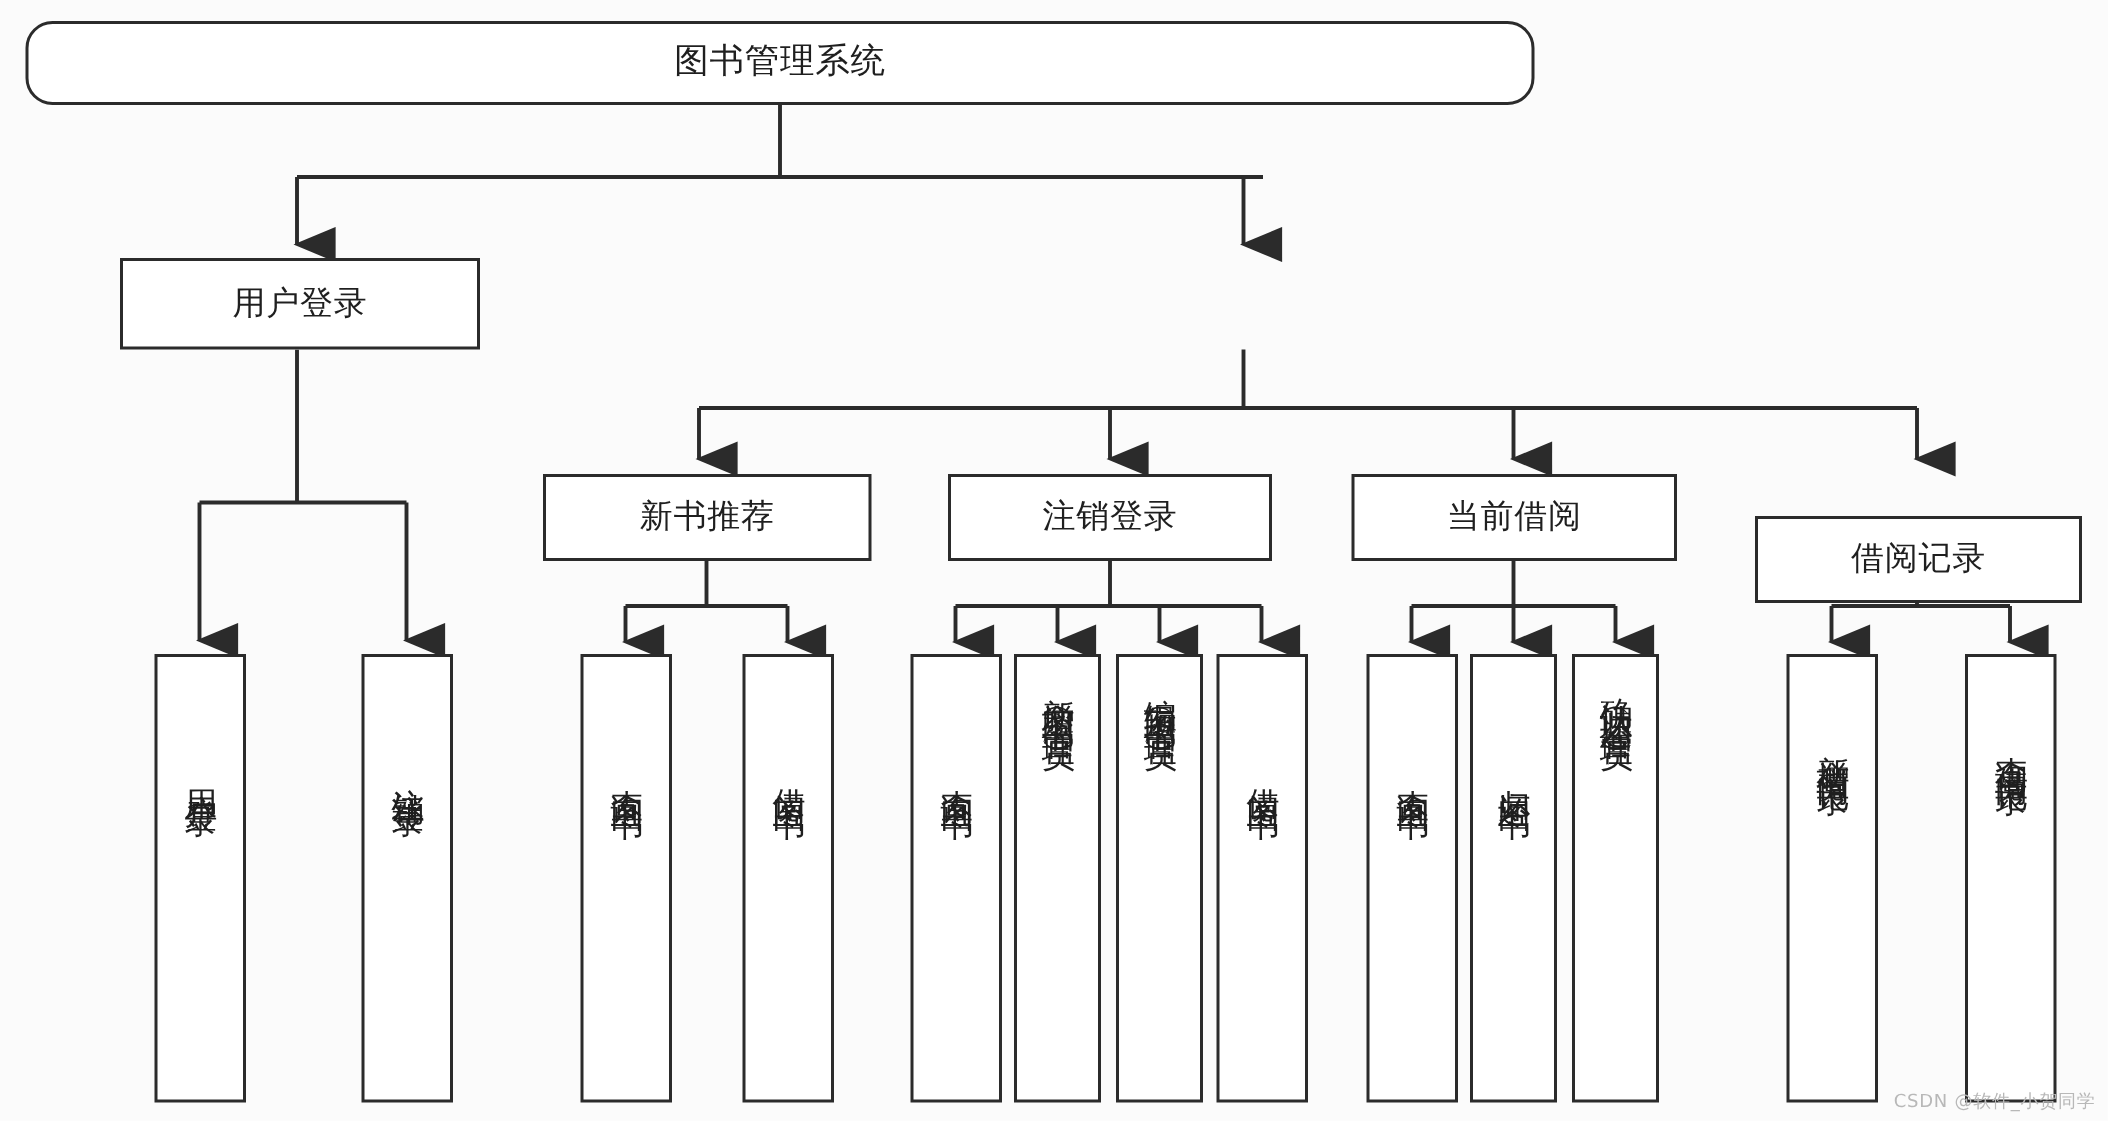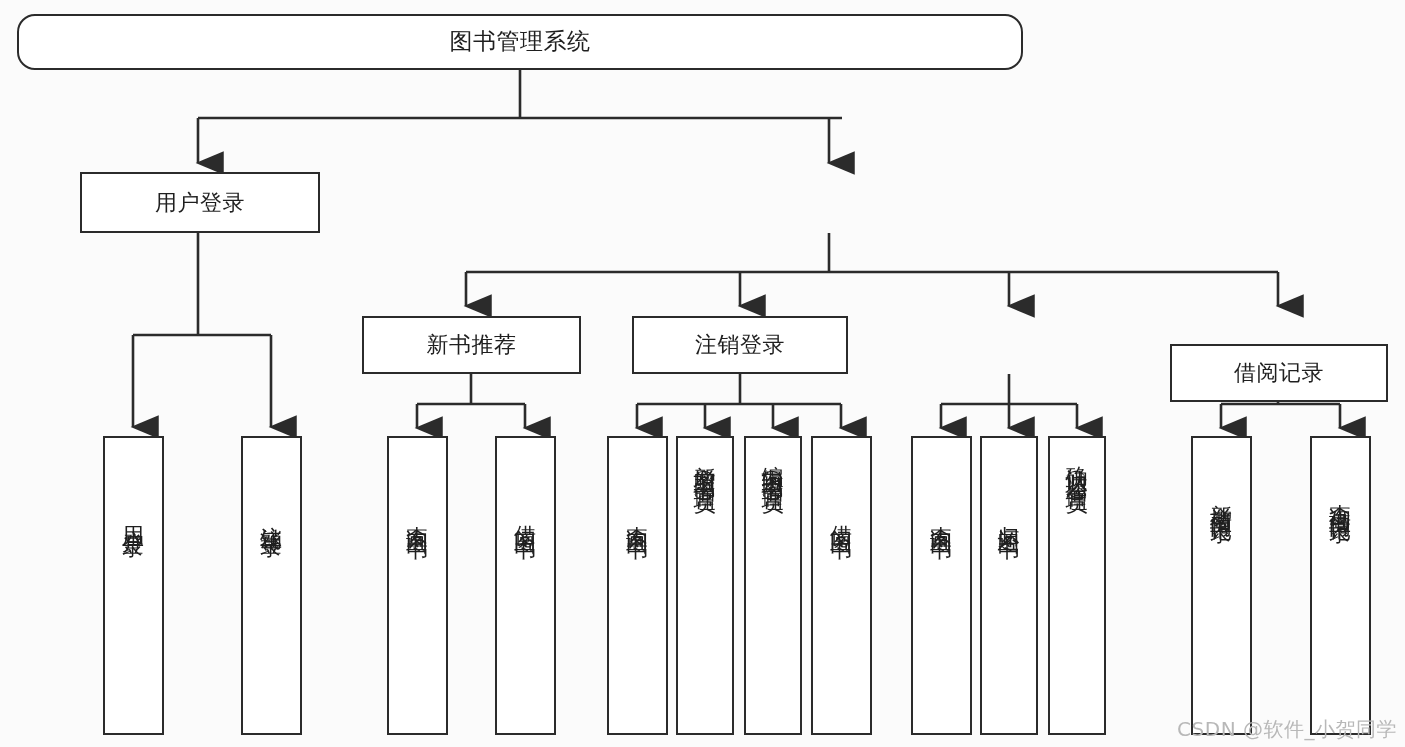--- a/index.html
+++ b/index.html
@@ -64,21 +64,21 @@
   .node.vert.midlow .label{
     margin-top:38px;
   }
   .node.vert.tall .label{
     margin-top:0px;
   }
   #watermark{
     position:absolute;
     right:8px;
     bottom:4px;
-    font-size:20px;
+    font-size:12px;
     color:#b8b8b8;
     letter-spacing:0.5px;
     z-index:6;
     white-space:nowrap;
     font-family:"DejaVu Sans","Liberation Sans",sans-serif;
   }
 </style>
 </head>
 <body>
 
@@ -147,20 +147,23 @@
 
 
   <div class="node horiz" style="left:362px;top:316px;width:219px;height:58px;">
     <span class="label">新书推荐</span>
   </div>
 
   <div class="node horiz" style="left:632px;top:316px;width:216px;height:58px;">
     <span class="label">注销登录</span>
   </div>
 
+  <div class="node horiz" style="left:901px;top:316px;width:217px;height:58px;">
+    <span class="label">当前借阅</span>
+  </div>
 
   <div class="node horiz" style="left:1170px;top:316px;width:218px;height:58px;margin-top:28px;">
     <span class="label">借阅记录</span>
   </div>
 
   <div class="node vert mid" style="left:103px;top:436px;width:61px;height:299px;">
     <span class="label">用户登录</span>
   </div>
 
   <div class="node vert mid" style="left:241px;top:436px;width:61px;height:299px;">

